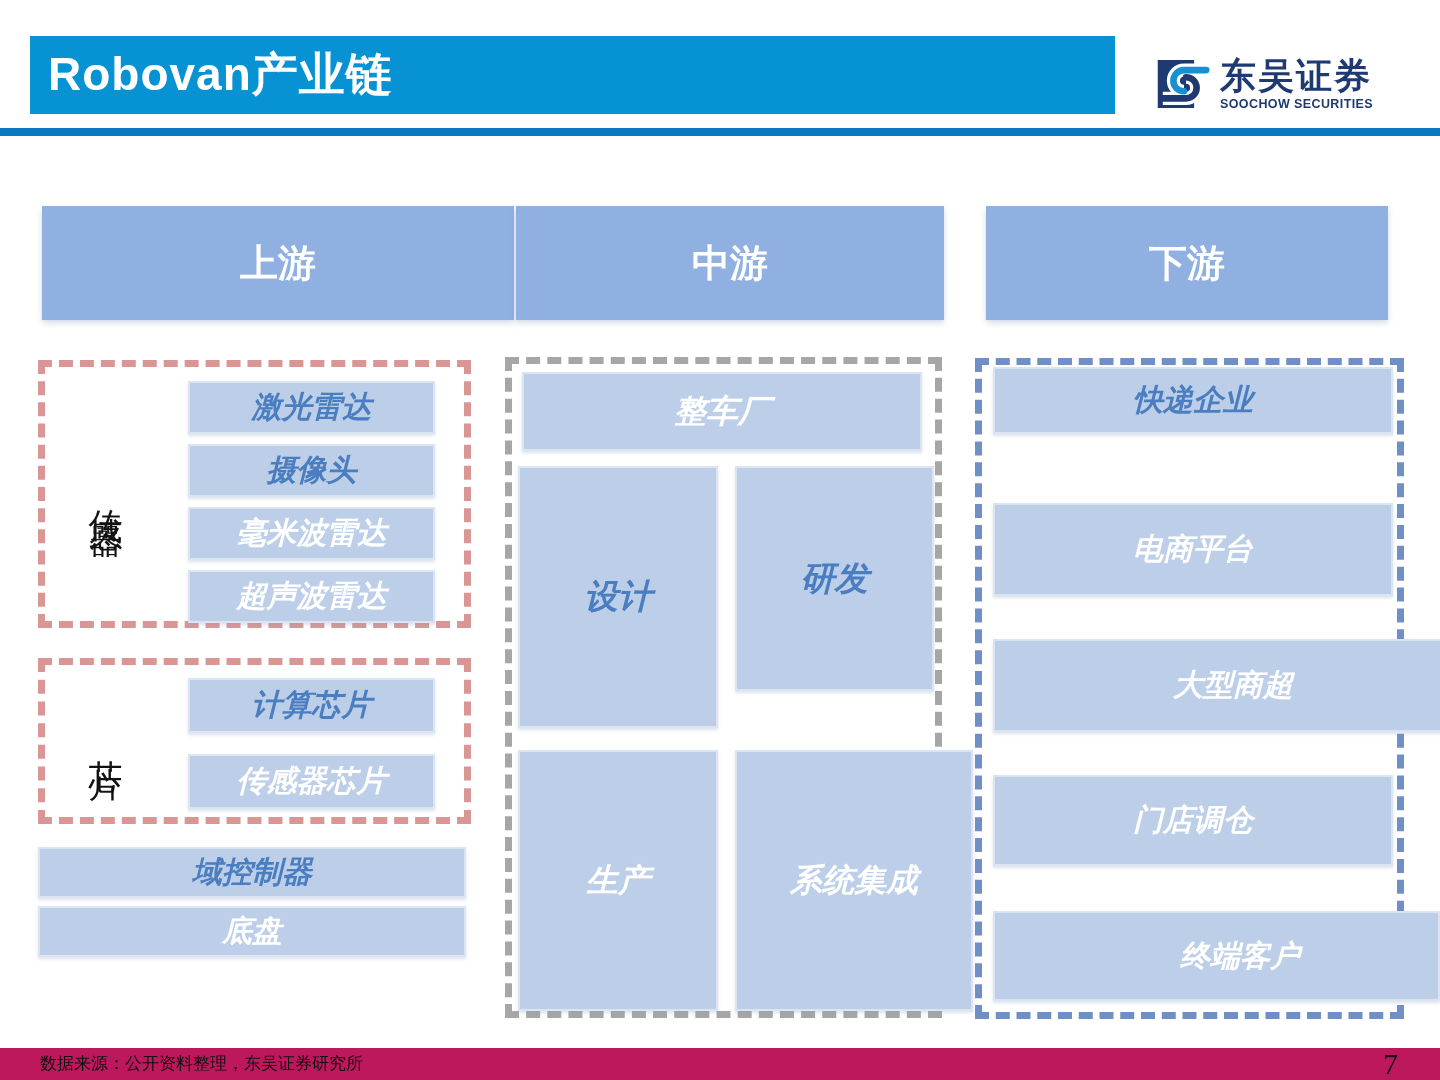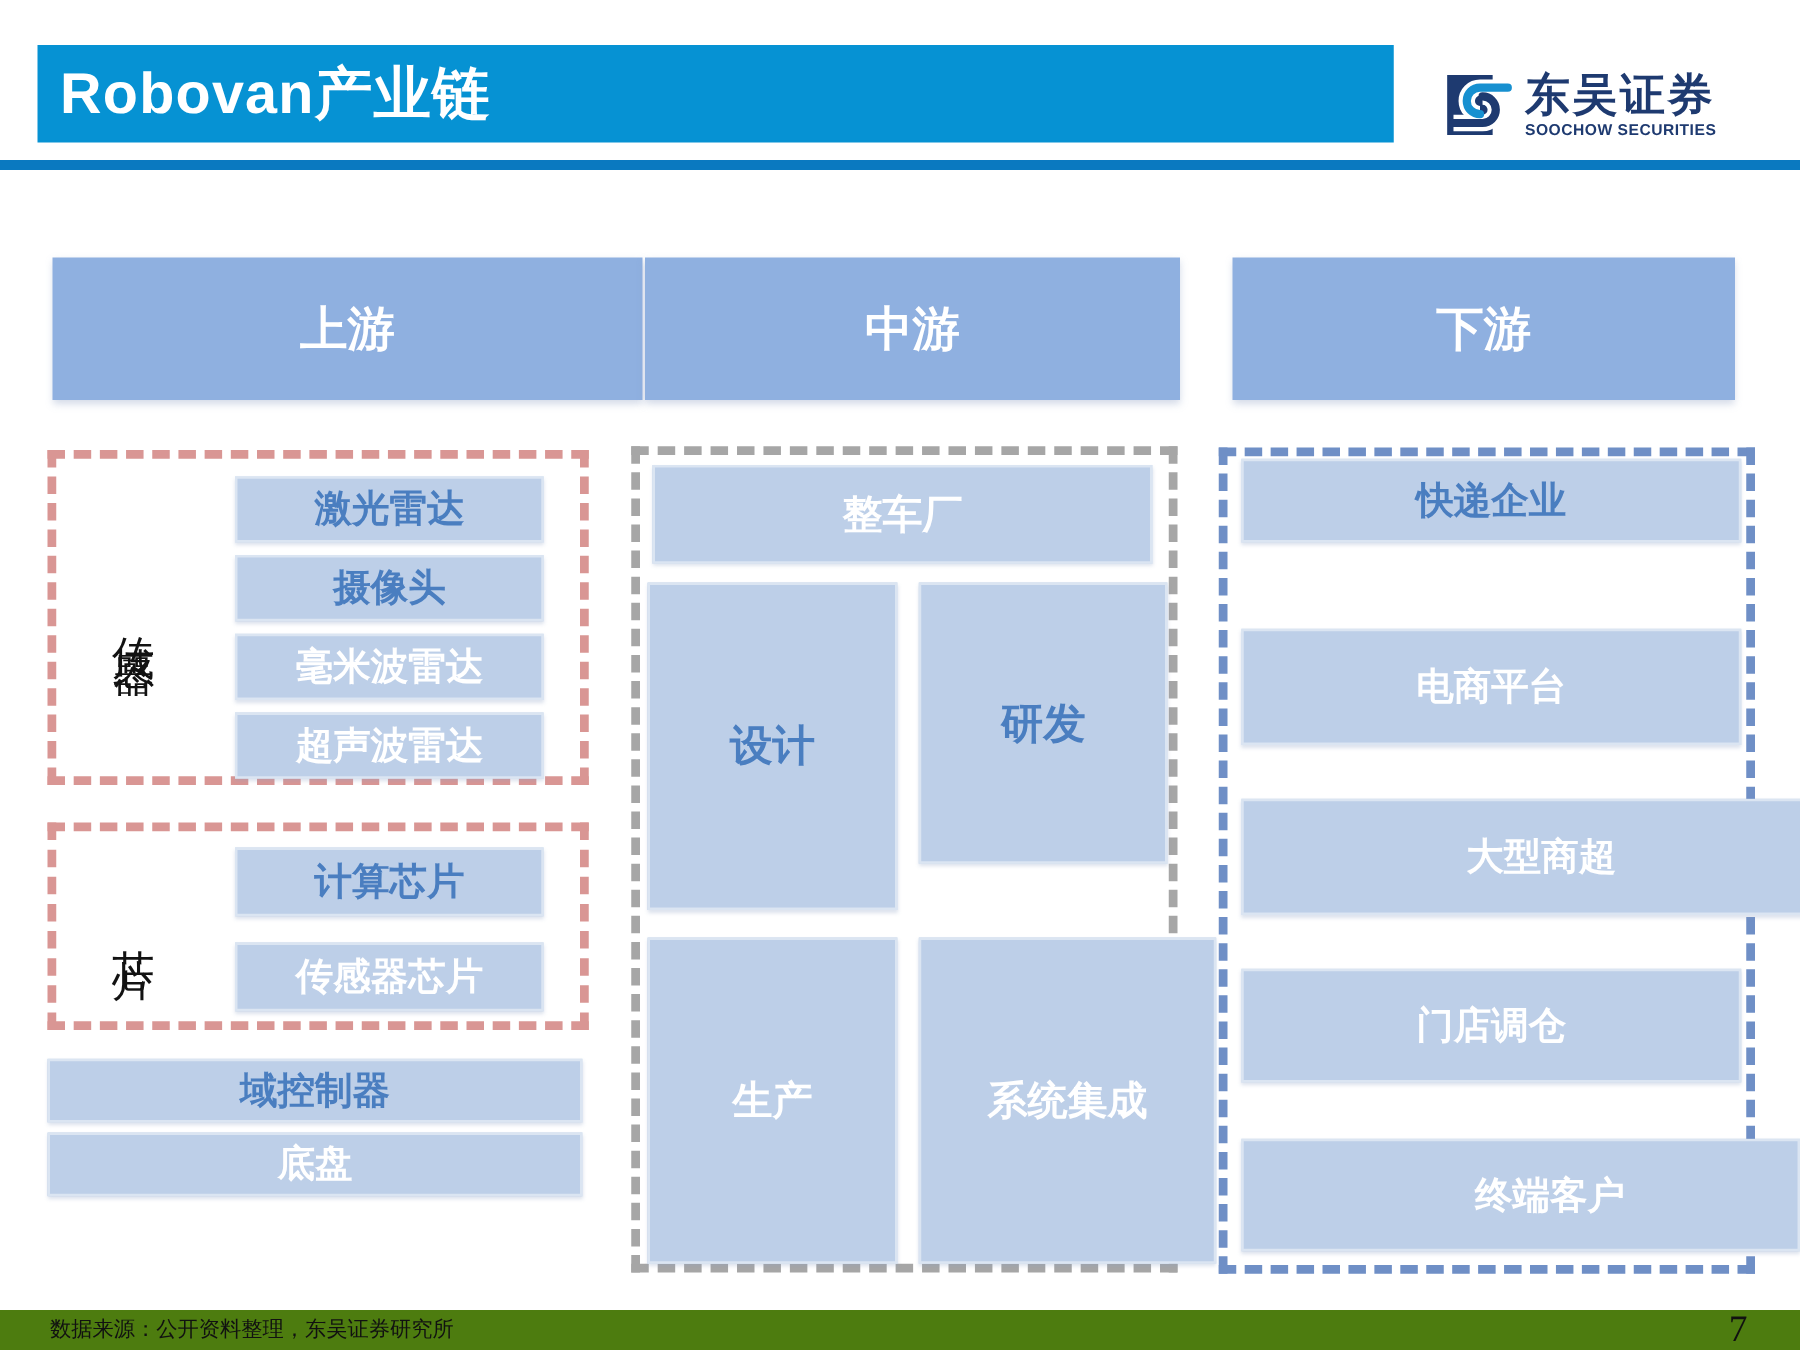--- a/index.html
+++ b/index.html
@@ -32,21 +32,21 @@
   .g-chip{left:38px;top:658px;width:433px;height:166px;border:7px dashed #D99694;}
   .g-mid{left:505px;top:357px;width:437px;height:661px;border:7px dashed #A6A6A6;}
   .g-down{left:975px;top:358px;width:429px;height:661px;border:7px dashed #6F8FC6;}
 
   .vlabel{position:absolute;writing-mode:vertical-rl;text-orientation:upright;color:#121212;
           font-size:34px;letter-spacing:8px;top:50%;transform:translateY(-50%);left:44px;line-height:1;}
 
   
   .item{position:absolute;background:#BDCFE8;display:flex;align-items:center;justify-content:center;
         font-weight:bold;box-shadow:inset 0 0 0 2px rgba(255,255,255,0.45), 0 2px 3px rgba(140,160,195,0.30);
-        white-space:nowrap;}
+        white-space:nowrap;font-style:italic;}
   .t-blue{color:#4A7EC0;}
   .t-white{color:#ffffff;}
 
   .it-lidar  {left:188px;top:381px;width:247px;height:53px;font-size:30px;}
   .it-camera {left:188px;top:444px;width:247px;height:53px;font-size:30px;}
   .it-mmwave {left:188px;top:507px;width:247px;height:53px;font-size:30px;}
   .it-ultra  {left:188px;top:570px;width:247px;height:53px;font-size:30px;}
   .it-compchip {left:188px;top:678px;width:247px;height:55px;font-size:30px;}
   .it-sensechip{left:188px;top:754px;width:247px;height:55px;font-size:30px;}
 
@@ -61,21 +61,21 @@
   .it-prod  {left:518px;top:750px;width:200px;height:261px;font-size:32px;}
   .it-sysint{left:735px;top:750px;width:238px;height:261px;font-size:32px;}
 
   .it-express{left:993px;top:367px;width:400px;height:67px;font-size:30px;}
   .it-ecom   {left:993px;top:503px;width:400px;height:93px;font-size:30px;}
   .it-market {left:993px;top:639px;width:480px;height:93px;font-size:30px;}
   .it-store  {left:993px;top:775px;width:400px;height:91px;font-size:30px;}
   .it-end    {left:993px;top:911px;width:400px;height:90px;font-size:30px;padding-left:47px;}
 
   
-  .footer{position:absolute;left:0;top:1048px;width:1440px;height:32px;background:#4d7c0f;}
+  .footer{position:absolute;left:0;top:1048px;width:1440px;height:32px;background:#be185d;}
   .footer-source{position:absolute;left:40px;top:0;height:32px;line-height:32px;font-size:17px;color:#111111;white-space:nowrap;}
   .footer-page{position:absolute;right:42px;bottom:1px;font-family:"Liberation Serif","DejaVu Serif",serif;
                font-size:30px;line-height:30px;color:#111111;}
 </style>
 </head>
 <body>
 
 <div class="page">
 
   <div class="title-bar">

